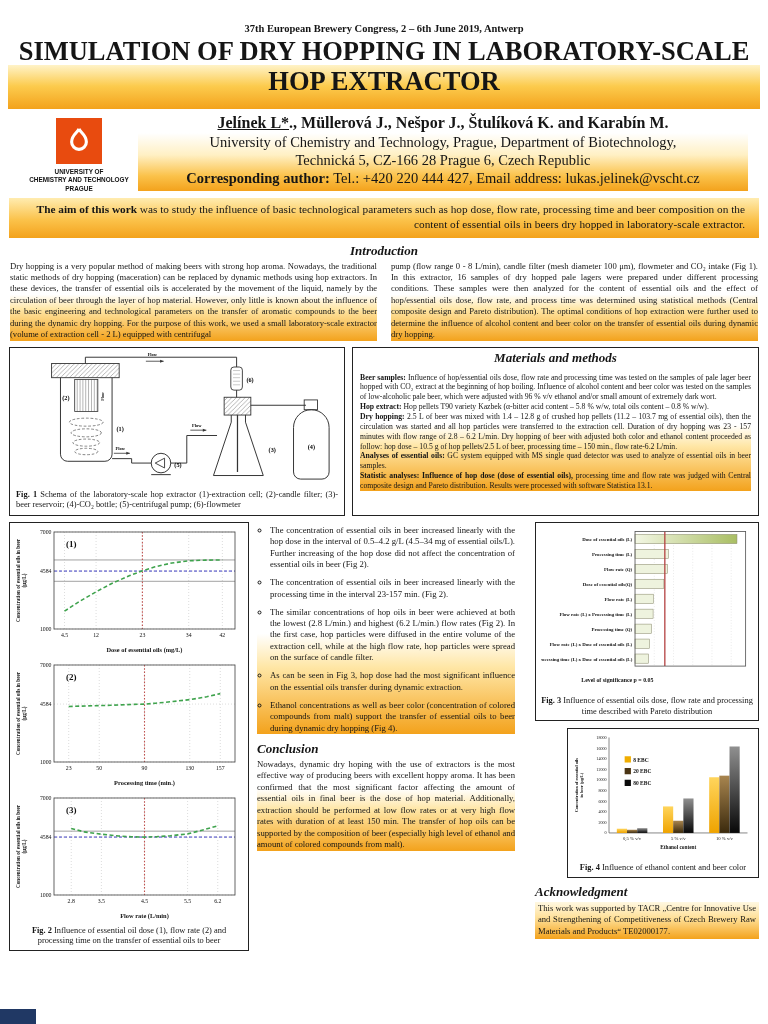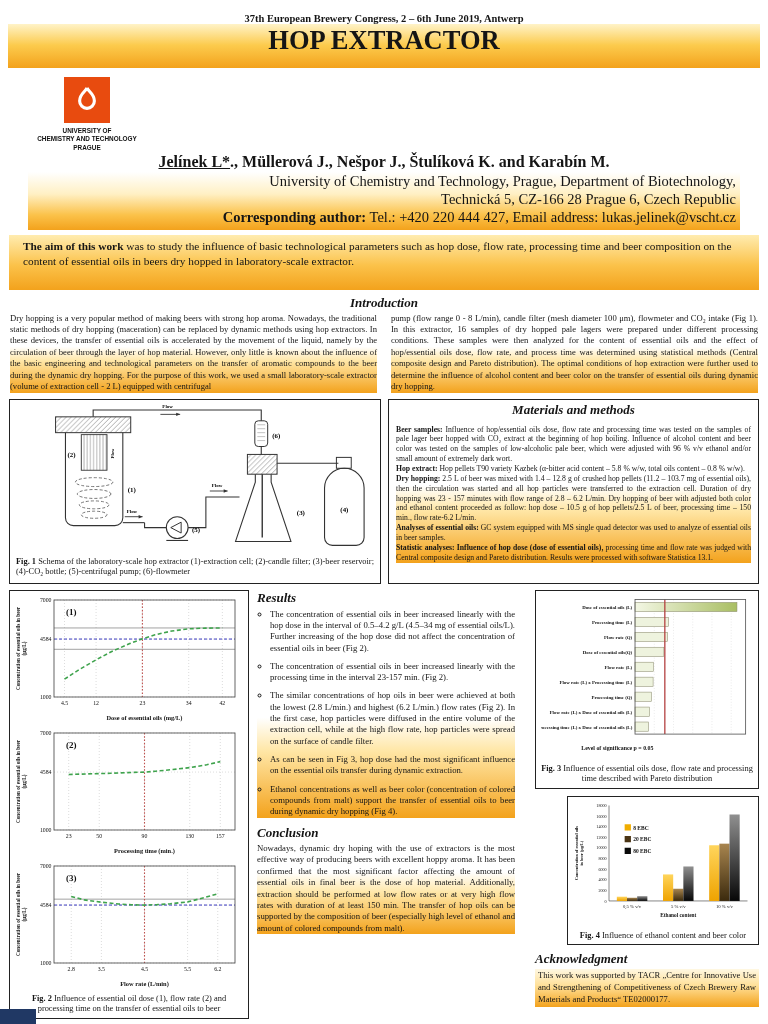--- a/index.html
+++ b/index.html
@@ -1,41 +1,41 @@
 <!DOCTYPE html>
 <html><head>
 <meta charset="utf-8">
 <style>
   html,body{margin:0;padding:0;background:#fff;}
   .poster{position:relative;width:768px;height:1024px;background:#fff;overflow:hidden;
     font-family:"Liberation Serif",serif;color:#151515;}
-  .congress{padding-top:13px;text-align:center;font-weight:bold;font-size:10.5px;}
+  .congress{padding-top:23px;text-align:center;font-weight:bold;font-size:10.5px;}
   .title1{margin-top:3px;text-align:center;font-weight:bold;font-size:26.5px;line-height:1.06;}
   .title2{margin:0 8px;text-align:center;font-weight:bold;font-size:26.5px;padding:1px 0 12px;
     background:linear-gradient(180deg,#FFF3C8 0%,#FCCB4D 48%,#F3A21C 100%);}
-  .authors-row{display:flex;margin:4px 28px 0;flex-direction:column;}
+  .authors-row{display:flex;margin:4px 20px 0;}
   .logo-block{width:118px;text-align:center;padding-top:5px;}
   .logo-square{width:46px;height:46px;background:#E84B0F;margin:0 auto;display:flex;align-items:center;justify-content:center;}
   .logo-text{font-family:"Liberation Sans",sans-serif;font-weight:bold;font-size:6.4px;line-height:1.3;margin-top:4px;color:#111;}
   .author-center{flex:1;text-align:center;}
   .authors-line{font-size:16px;font-weight:bold;margin-top:1px;}
   .authors-line .und{text-decoration:underline;}
   .affil-band{margin-top:1px;padding:0 4px 3px;
-    background:linear-gradient(180deg,#FFFFFF 0%,#FFF0C4 38%,#FBC24A 74%,#F3A21C 100%);text-align:right;}
+    background:linear-gradient(180deg,#FFFFFF 0%,#FFF0C4 38%,#FBC24A 74%,#F3A21C 100%);}
   .affil{font-size:14.5px;line-height:1.25;}
   .corresponding{font-size:14.5px;line-height:1.3;}
-  .aim-banner{margin:5px 9px 0;text-align:left;font-size:11.3px;line-height:1.35;padding:4px 14px 20px;
+  .aim-banner{margin:5px 9px 0;text-align:right;font-size:11.3px;line-height:1.35;padding:4px 14px 5px;
     background:linear-gradient(180deg,#FFECB0 0%,#FBC24A 55%,#F3A21C 100%);}
   .section-head{text-align:center;font-style:italic;font-weight:bold;font-size:13px;}
   .intro{margin:5px 10px 0;}
   .intro-cols{display:flex;gap:14px;margin-top:2px;}
   .icol{flex:1;font-size:8.6px;line-height:1.33;text-align:justify;
     background:linear-gradient(180deg,rgba(255,255,255,0) 0%,rgba(255,255,255,0) 42%,rgba(255,226,150,0.85) 60%,#F3A21C 100%);}
   .row2{display:flex;gap:7px;margin:6px 9px 0;align-items:stretch;}
-  .fig1-box{width:372px;border:1.2px solid #222;padding:3px 6px 4px;box-sizing:border-box;background:#fff;}
+  .fig1-box{width:336px;border:1.2px solid #222;padding:3px 6px 4px;box-sizing:border-box;background:#fff;}
   .figcap{font-size:8.4px;line-height:1.25;text-align:justify;margin-top:2px;}
   .figcap.center{text-align:center;}
   .mm-box{flex:1;border:1.2px solid #222;padding:2px 7px 20px;box-sizing:border-box;}
   .mm-body{font-size:7.7px;line-height:1.28;text-align:justify;margin-top:7px;
     background:linear-gradient(180deg,rgba(255,255,255,0) 0%,rgba(255,255,255,0) 44%,rgba(255,226,150,0.85) 62%,#F3A21C 100%);}
   .row3{display:flex;gap:8px;margin:6px 9px 0;}
   .fig2-box{width:240px;border:1.2px solid #222;padding:2px 4px 3px;box-sizing:border-box;}
   .chart{width:100%;}
   .mid-col{width:258px;}
   .head-left{font-style:italic;font-weight:bold;font-size:13px;}
@@ -51,20 +51,21 @@
   .ack-text{font-size:8.6px;line-height:1.35;text-align:justify;margin-top:2px;padding:1px 3px 2px;
     background:linear-gradient(180deg,#FFF8E2 0%,#FFDF96 45%,#F3A21C 100%);}
   .corner-mark{position:absolute;left:0;bottom:0;width:36px;height:15px;background:#203864;}
 </style>
 </head>
 <body>
 
 <div class="poster">
 
   <div class="congress">37th European Brewery Congress, 2 – 6th June 2019, Antwerp</div>
+  <div class="title1">SIMULATION OF DRY HOPPING IN LABORATORY-SCALE</div>
   <div class="title2">HOP EXTRACTOR</div>
 
   <div class="authors-row">
     <div class="logo-block">
       <div class="logo-square">
         <svg width="34" height="34" viewBox="0 0 24 24">
             <path d="M12 3.5 c-1.2 2.8 -5.2 4.2 -5.2 9.2 a5.2 5.2 0 1 0 10.4 0 c0 -5 -4 -6.4 -5.2 -9.2" fill="none" stroke="#ffffff" stroke-width="2.2"></path>
           </svg>
       </div>
       <div class="logo-text">
@@ -261,21 +262,20 @@
             <polyline points="57.2,37.4 70.2,40.9 87.4,43.2 104.6,45.0 117.6,45.8 130.5,46.1 143.4,45.6 156.4,44.8 173.6,42.9 190.8,38.5 203.8,34.8" fill="none" stroke="#3FA34D" stroke-width="1.6" stroke-dasharray="4 2.5"></polyline>
             <text x="52" y="22" font-size="9" text-anchor="start" font-weight="bold" fill="#111" font-family="&quot;Liberation Serif&quot;,serif">(3)</text>
             <text x="130.5" y="126.5" font-size="6.4" text-anchor="middle" font-weight="bold" fill="#111" font-family="&quot;Liberation Serif&quot;,serif">Flow rate (L/min)</text>
             <text x="5.5" y="55.5" font-size="5.2" text-anchor="middle" font-weight="bold" fill="#111" font-family="&quot;Liberation Serif&quot;,serif" transform="rotate(-90 5.5 55.5)">Concentration of essential oils in beer</text>
             <text x="12" y="55.5" font-size="5.2" text-anchor="middle" font-weight="bold" fill="#111" font-family="&quot;Liberation Serif&quot;,serif" transform="rotate(-90 12 55.5)">(μg/L)</text>
           </svg></div>
       <div class="figcap center"><b>Fig. 2</b><span> Influence of essential oil dose (1), flow rate (2) and processing time on the transfer of essential oils to beer</span></div>
     </div>
 
     <div class="mid-col">
-      <div class="head-left">Results</div>
       <ul class="bullets">
         <li>The concentration of essential oils in beer increased linearly with the hop dose in the interval of 0.5–4.2 g/L (4.5–34 mg of essential oils/L). Further increasing of the hop dose did not affect the concentration of essential oils in beer (Fig 2).</li>
         <li>The concentration of essential oils in beer increased linearly with the processing time in the interval 23-157 min. (Fig 2).</li>
         <li>The similar concentrations of hop oils in beer were achieved at both the lowest (2.8 L/min.) and highest (6.2 L/min.) flow rates (Fig 2). In the first case, hop particles were diffused in the entire volume of the extraction cell, while at the high flow rate, hop particles were spread on the surface of candle filter.</li>
         <li>As can be seen in Fig 3, hop dose had the most significant influence on the essential oils transfer during dynamic extraction.</li>
         <li>Ethanol concentrations as well as beer color (concentration of colored compounds from malt) support the transfer of essential oils to beer during dynamic dry hopping (Fig 4).</li>
       </ul>
       <div class="head-left">Conclusion</div>
       <div class="conclusion-text">Nowadays, dynamic dry hoping with the use of extractors is the most effective way of producing beers with excellent hoppy aroma. It has been confirmed that the most significant factor affecting the amount of essential oils in final beer is the dose of hop material. Additionally, extraction should be performed at low flow rates or at very high flow rates with duration of at least 150 min. The transfer of hop oils can be supported by the composition of beer (especially high level of ethanol and amount of colored compounds from malt).</div>
     </div>

